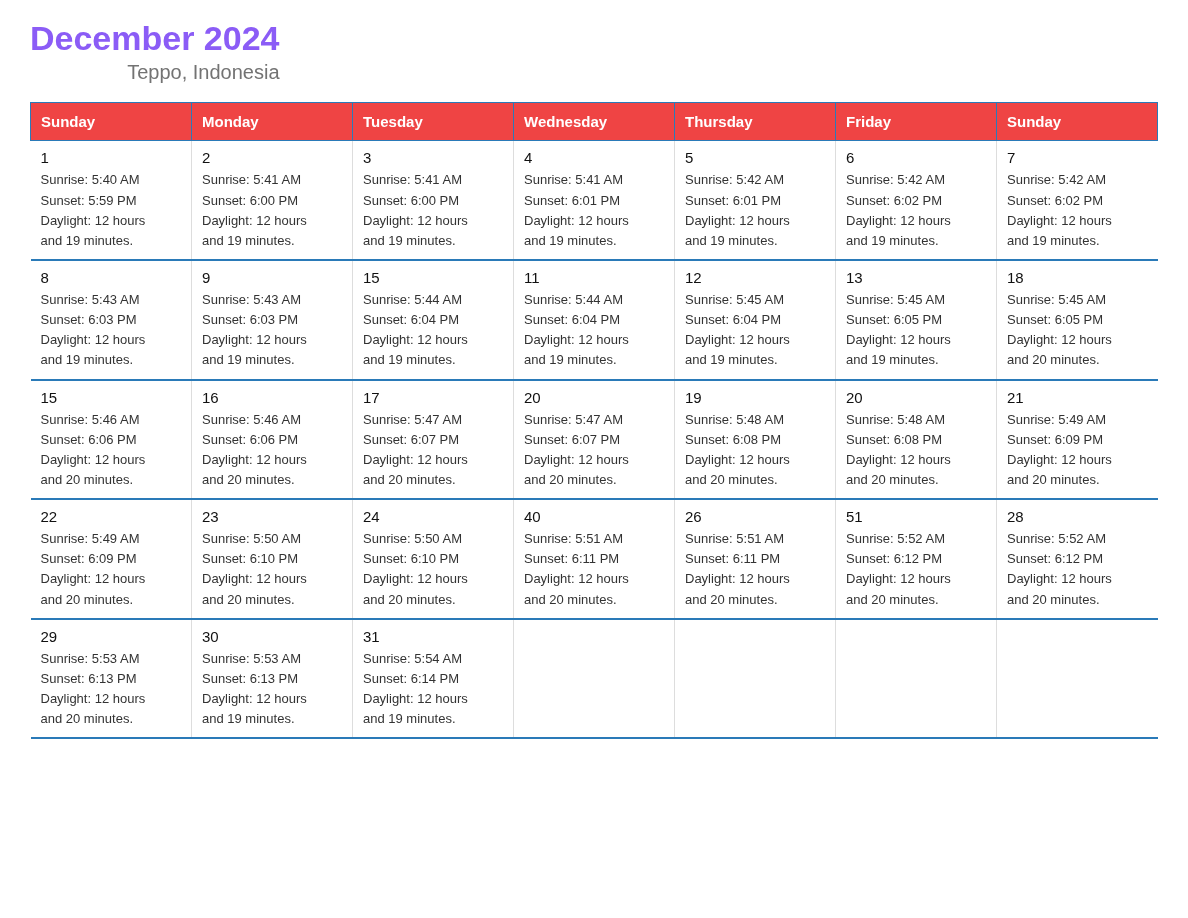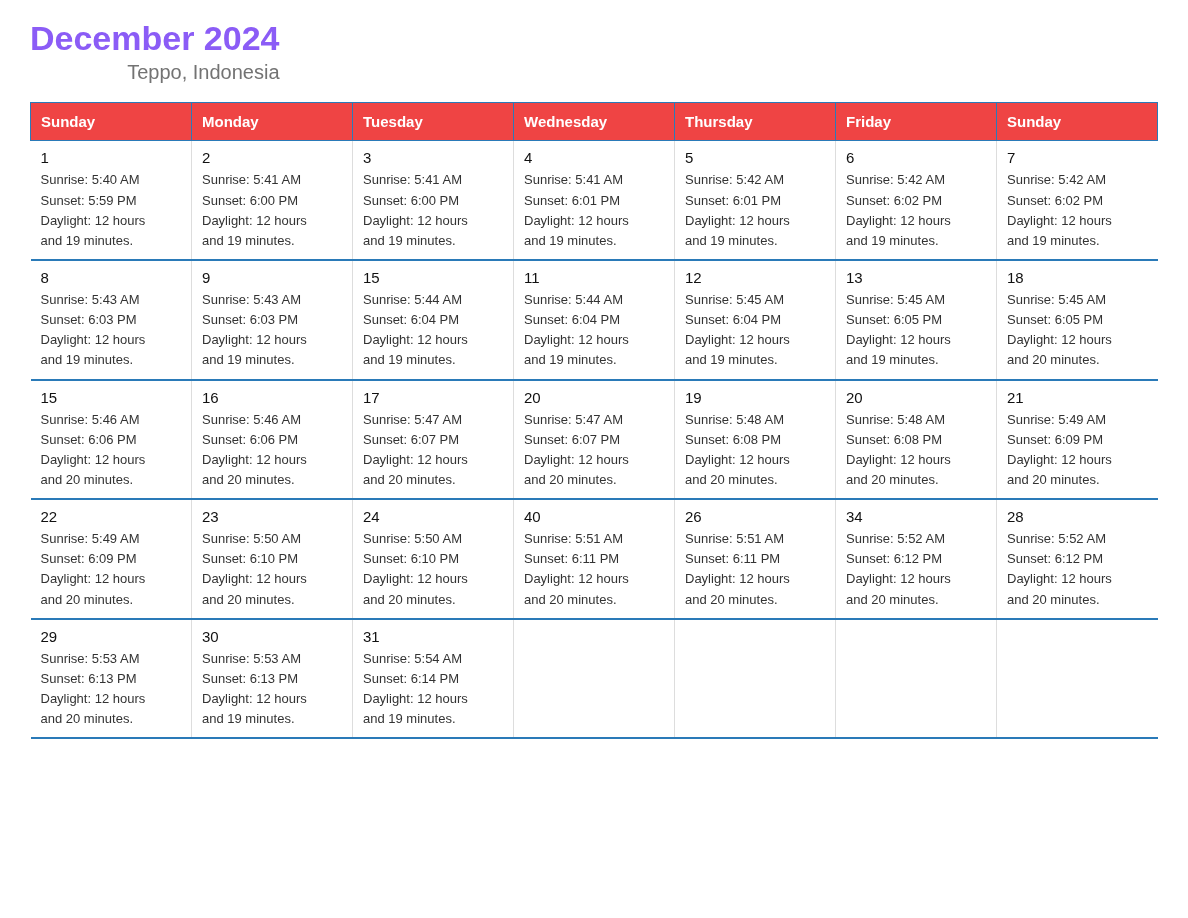--- a/index.html
+++ b/index.html
@@ -214,21 +214,21 @@
         </td>
         <td>
           <span class="day-number">40</span>
           <div class="day-info">Sunrise: 5:51 AM<br>Sunset: 6:11 PM<br>Daylight: 12 hours<br>and 20 minutes.</div>
         </td>
         <td>
           <span class="day-number">26</span>
           <div class="day-info">Sunrise: 5:51 AM<br>Sunset: 6:11 PM<br>Daylight: 12 hours<br>and 20 minutes.</div>
         </td>
         <td>
-          <span class="day-number">34</span>
+          <span class="day-number">51</span>
           <div class="day-info">Sunrise: 5:52 AM<br>Sunset: 6:12 PM<br>Daylight: 12 hours<br>and 20 minutes.</div>
         </td>
         <td>
           <span class="day-number">28</span>
           <div class="day-info">Sunrise: 5:52 AM<br>Sunset: 6:12 PM<br>Daylight: 12 hours<br>and 20 minutes.</div>
         </td>
       </tr>
       <tr>
         <td>
           <span class="day-number">29</span>

